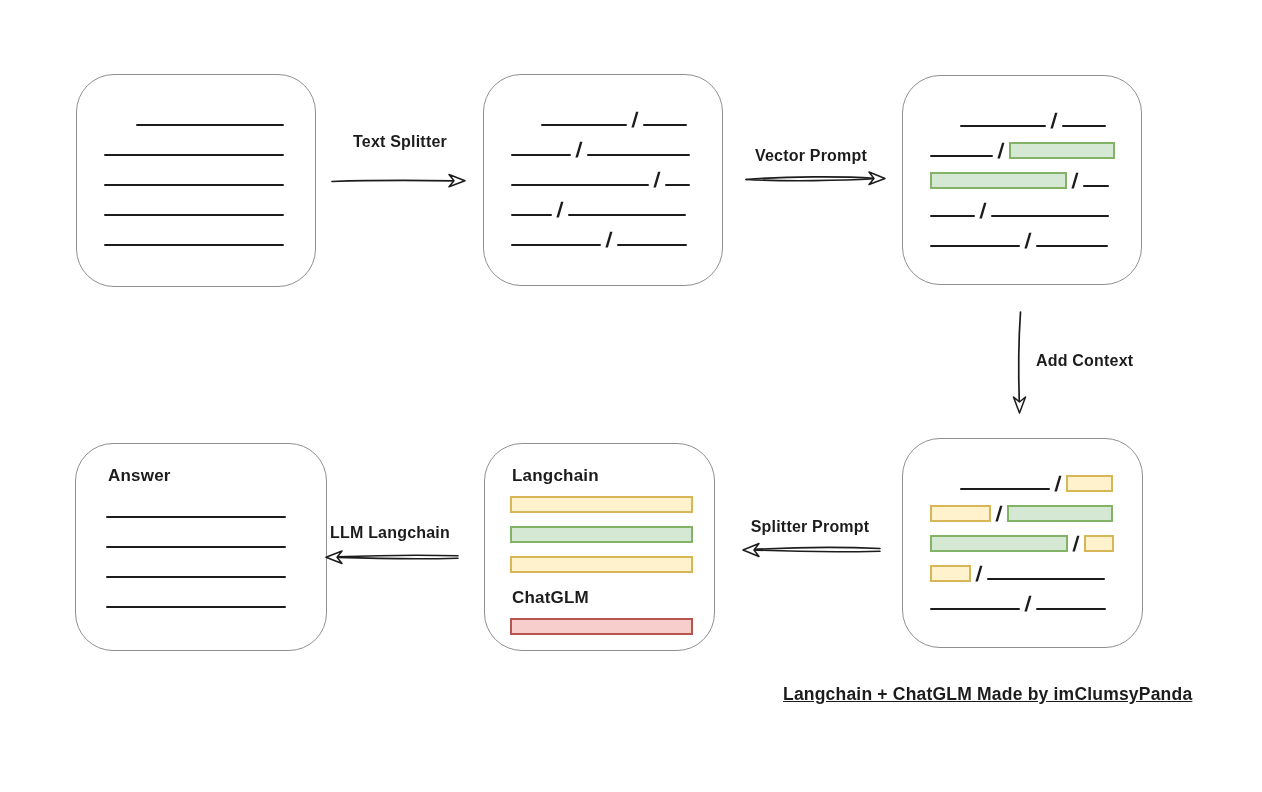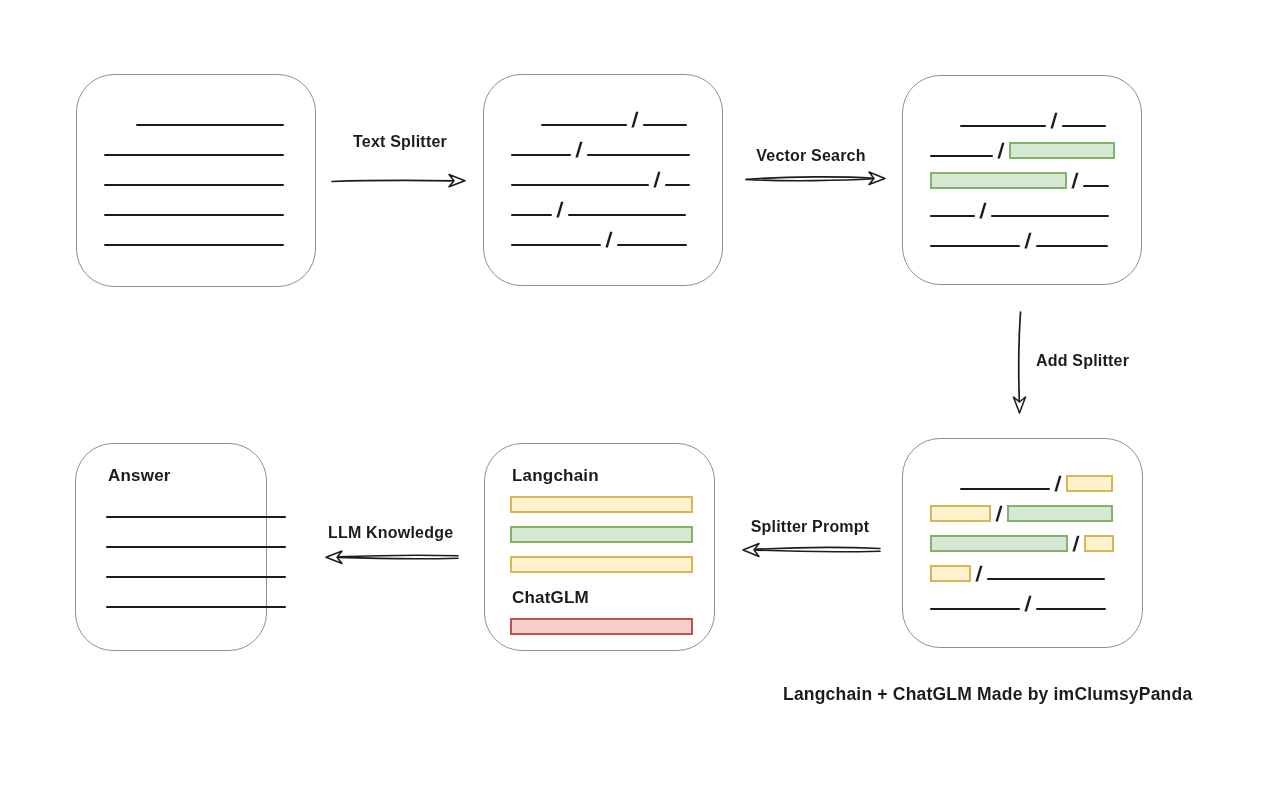--- a/index.html
+++ b/index.html
@@ -54,28 +54,29 @@
     text-align: center;
   }
   .arrow-svg { position: absolute; overflow: visible; }
   .caption {
     position: absolute;
     left: 783px; top: 684px;
     font-size: 17.5px;
     font-weight: bold;
     letter-spacing: .2px;
     white-space: nowrap;
+    text-decoration: underline;
   }
   
   #box-source   { left: 76px;  top: 74px;  width: 240px; height: 213px; }
   #box-split    { left: 483px; top: 74px;  width: 240px; height: 212px; }
   #box-matched  { left: 902px; top: 75px;  width: 240px; height: 210px; }
   #box-context  { left: 902px; top: 438px; width: 241px; height: 210px; }
   #box-prompt   { left: 484px; top: 443px; width: 231px; height: 208px; }
-  #box-answer   { left: 75px;  top: 443px; width: 192px; height: 208px; }
+  #box-answer   { left: 75px;  top: 443px; width: 252px; height: 208px; }
   #box-prompt .box-content { padding: 20px 23px 0 25px; }
   #box-answer .box-content { padding: 20px 28px 0 30px; }
   .label-block { margin: 2px 0 1px 2px; height: 22px; }
   .answer-rows { margin-top: 3px; }
   .question-label { margin-top: 9px; }
 </style>
 </head>
 <body>
 
 <div class="canvas">
@@ -236,41 +237,41 @@
         </div>
     </div>
   </div>
 
   <div class="arrow-label" style="left:340px; top:133px; width:120px;">Text Splitter</div>
   <svg class="arrow-svg" style="left:330px; top:170px;" width="140" height="22" viewBox="0 0 140 22">
     <path d="M2,11.5 C 40,10.2 95,10.4 124,10.8" fill="none" stroke="currentColor" stroke-width="1.7" stroke-linecap="round"></path>
     <path d="M119,4.5 L135,10.8 L119,16.8 L124,10.8 Z" fill="#ffffff" stroke="currentColor" stroke-width="1.5" stroke-linejoin="round"></path>
   </svg>
 
-  <div class="arrow-label" style="left:748px; top:147px; width:126px;">Vector Search</div>
+  <div class="arrow-label" style="left:748px; top:147px; width:126px;">Vector Prompt</div>
   <svg class="arrow-svg" style="left:743px; top:167px;" width="147" height="24" viewBox="0 0 147 24">
     <path d="M3,12.5 C 45,9.2 100,9.2 131,11.2" fill="none" stroke="currentColor" stroke-width="1.6" stroke-linecap="round"></path>
     <path d="M3,12.5 C 45,14.6 100,13.6 131,11.8" fill="none" stroke="currentColor" stroke-width="1.6" stroke-linecap="round"></path>
     <path d="M126,5 L142,11.5 L126,17.5 L131,11.5 Z" fill="#ffffff" stroke="currentColor" stroke-width="1.5" stroke-linejoin="round"></path>
   </svg>
 
-  <div class="arrow-label" style="left:1036px; top:352px;">Add Splitter</div>
+  <div class="arrow-label" style="left:1036px; top:352px;">Add Context</div>
   <svg class="arrow-svg" style="left:1007px; top:310px;" width="26" height="110" viewBox="0 0 26 110">
     <path d="M13.5,2 C 11.2,35 11.4,65 12.3,92" fill="none" stroke="currentColor" stroke-width="1.7" stroke-linecap="round"></path>
     <path d="M6.5,87 L12.5,103 L18.5,87 L12.5,92 Z" fill="#ffffff" stroke="currentColor" stroke-width="1.5" stroke-linejoin="round"></path>
   </svg>
 
   <div class="arrow-label" style="left:737px; top:518px; width:146px;">Splitter Prompt</div>
   <svg class="arrow-svg" style="left:738px; top:538px;" width="145" height="24" viewBox="0 0 145 24">
     <path d="M142,10.5 C 95,8.4 50,9.6 16,11.4" fill="none" stroke="currentColor" stroke-width="1.6" stroke-linecap="round"></path>
     <path d="M142,13.2 C 95,14.4 50,13.4 16,12" fill="none" stroke="currentColor" stroke-width="1.6" stroke-linecap="round"></path>
     <path d="M21,5.5 L5,12 L21,18.5 L16,12 Z" fill="#ffffff" stroke="currentColor" stroke-width="1.5" stroke-linejoin="round"></path>
   </svg>
 
-  <div class="arrow-label" style="left:328px; top:524px; width:124px;">LLM Knowledge</div>
+  <div class="arrow-label" style="left:328px; top:524px; width:124px;">LLM Langchain</div>
   <svg class="arrow-svg" style="left:322px; top:546px;" width="138" height="22" viewBox="0 0 138 22">
     <path d="M136,9.8 C 90,8.4 48,9.6 15,10.8" fill="none" stroke="currentColor" stroke-width="1.6" stroke-linecap="round"></path>
     <path d="M136,12.2 C 90,13.4 48,12.4 15,11.4" fill="none" stroke="currentColor" stroke-width="1.6" stroke-linecap="round"></path>
     <path d="M20,5 L4,11.2 L20,17.5 L15,11.2 Z" fill="#ffffff" stroke="currentColor" stroke-width="1.5" stroke-linejoin="round"></path>
   </svg>
 
   <div class="caption">Langchain + ChatGLM Made by imClumsyPanda</div>
 
 </div>
 

